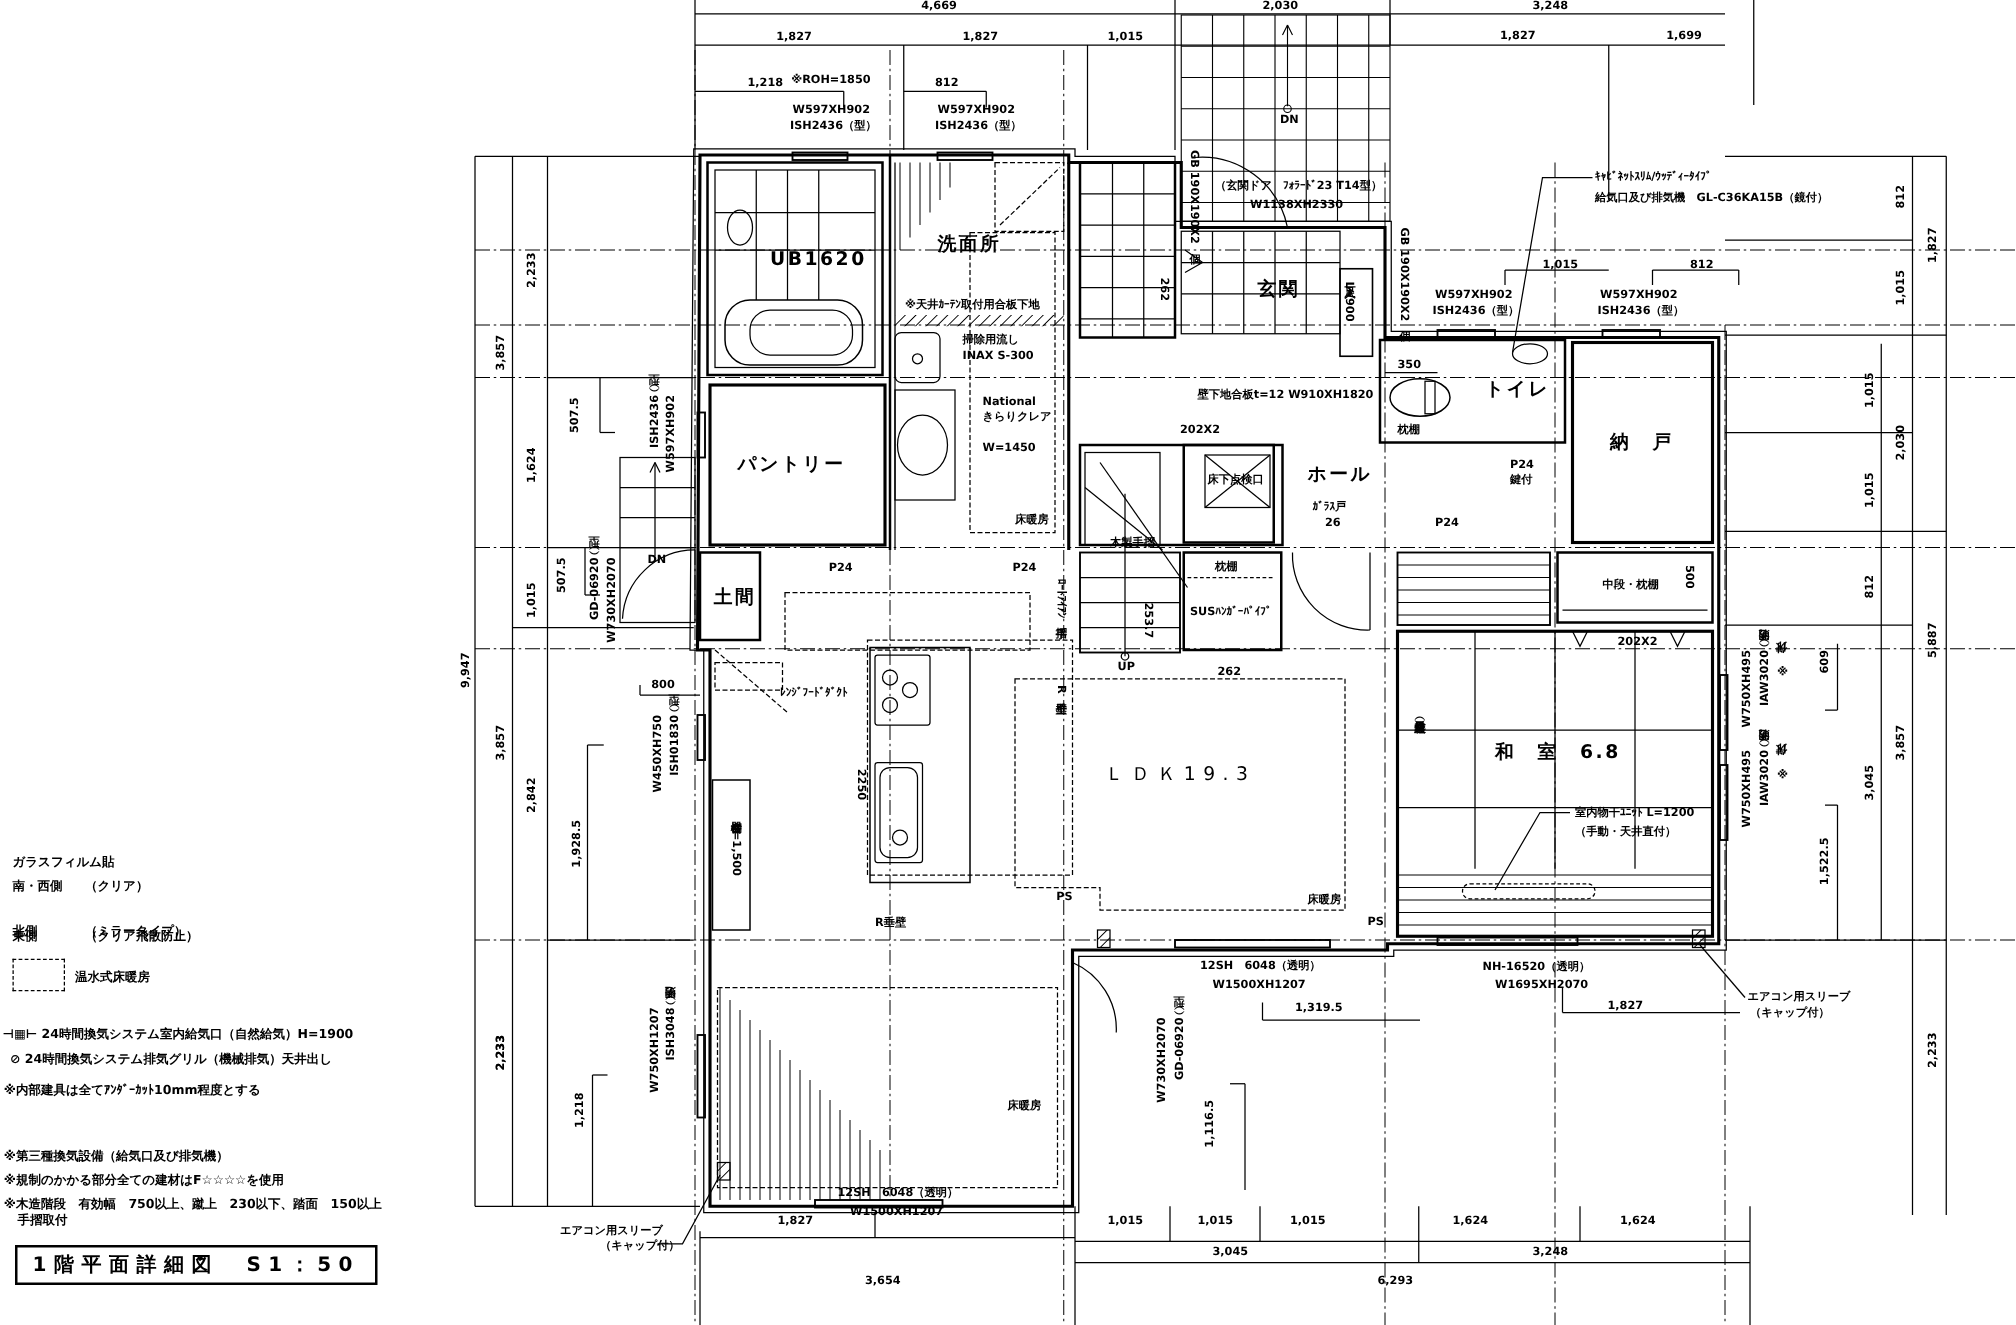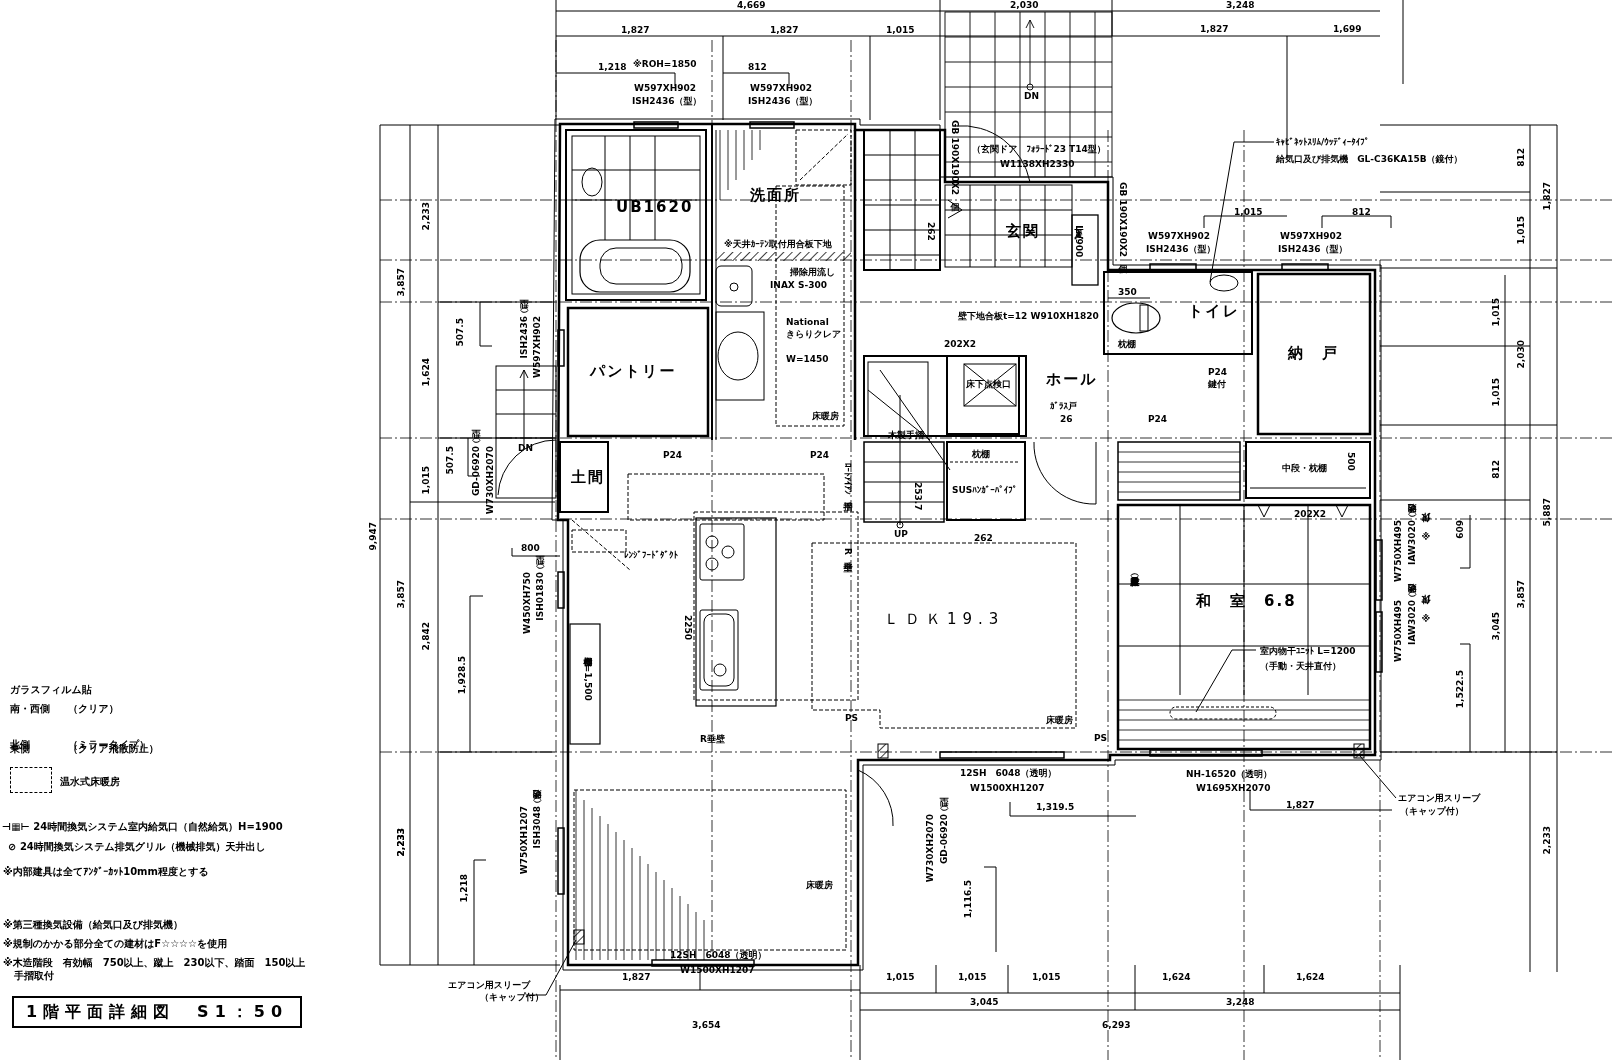--- a/index.html
+++ b/index.html
@@ -338,21 +338,21 @@
 <div class="t room" style="left:1006px;top:224px">玄関</div>
 <div class="t room" style="left:1188px;top:304px">トイレ</div>
 <div class="t room" style="left:1288px;top:346px">納　戸</div>
 <div class="t room" style="left:590px;top:364px">パントリー</div>
 <div class="t room" style="left:1046px;top:372px">ホール</div>
 <div class="t room" style="left:571px;top:470px">土間</div>
 <div class="t room" style="left:884px;top:612px;font-weight:normal;letter-spacing:6px">ＬＤＫ19.3</div>
 <div class="t room" style="left:1196px;top:594px">和　室　6.8</div>
 
 <div class="t s9" style="left:724px;top:240px">※天井ｶｰﾃﾝ取付用合板下地</div>
-<div class="t s9" style="left:790px;top:268px">掃除用流し</div>
+<div class="t s9" style="left:770px;top:268px">掃除用流し</div>
 <div class="t s9" style="left:770px;top:281px">INAX S-300</div>
 <div class="t s9" style="left:786px;top:318px">National</div>
 <div class="t s9" style="left:786px;top:330px">きらりクレア</div>
 <div class="t s9" style="left:786px;top:355px">W=1450</div>
 <div class="t s9" style="left:812px;top:412px">床暖房</div>
 <div class="t s9" style="left:972px;top:145px">（玄関ドア　ﾌｫﾗｰﾄﾞ23 T14型）</div>
 <div class="t s9" style="left:1000px;top:160px">W1138XH2330</div>
 <div class="t s9 vert" style="left:950px;top:120px">GB 190X190X2個</div>
 <div class="t s9 vert" style="left:1118px;top:182px">GB 190X190X2個</div>
 <div class="t s9 vert" style="left:1074px;top:222px">下足入 L=900</div>

